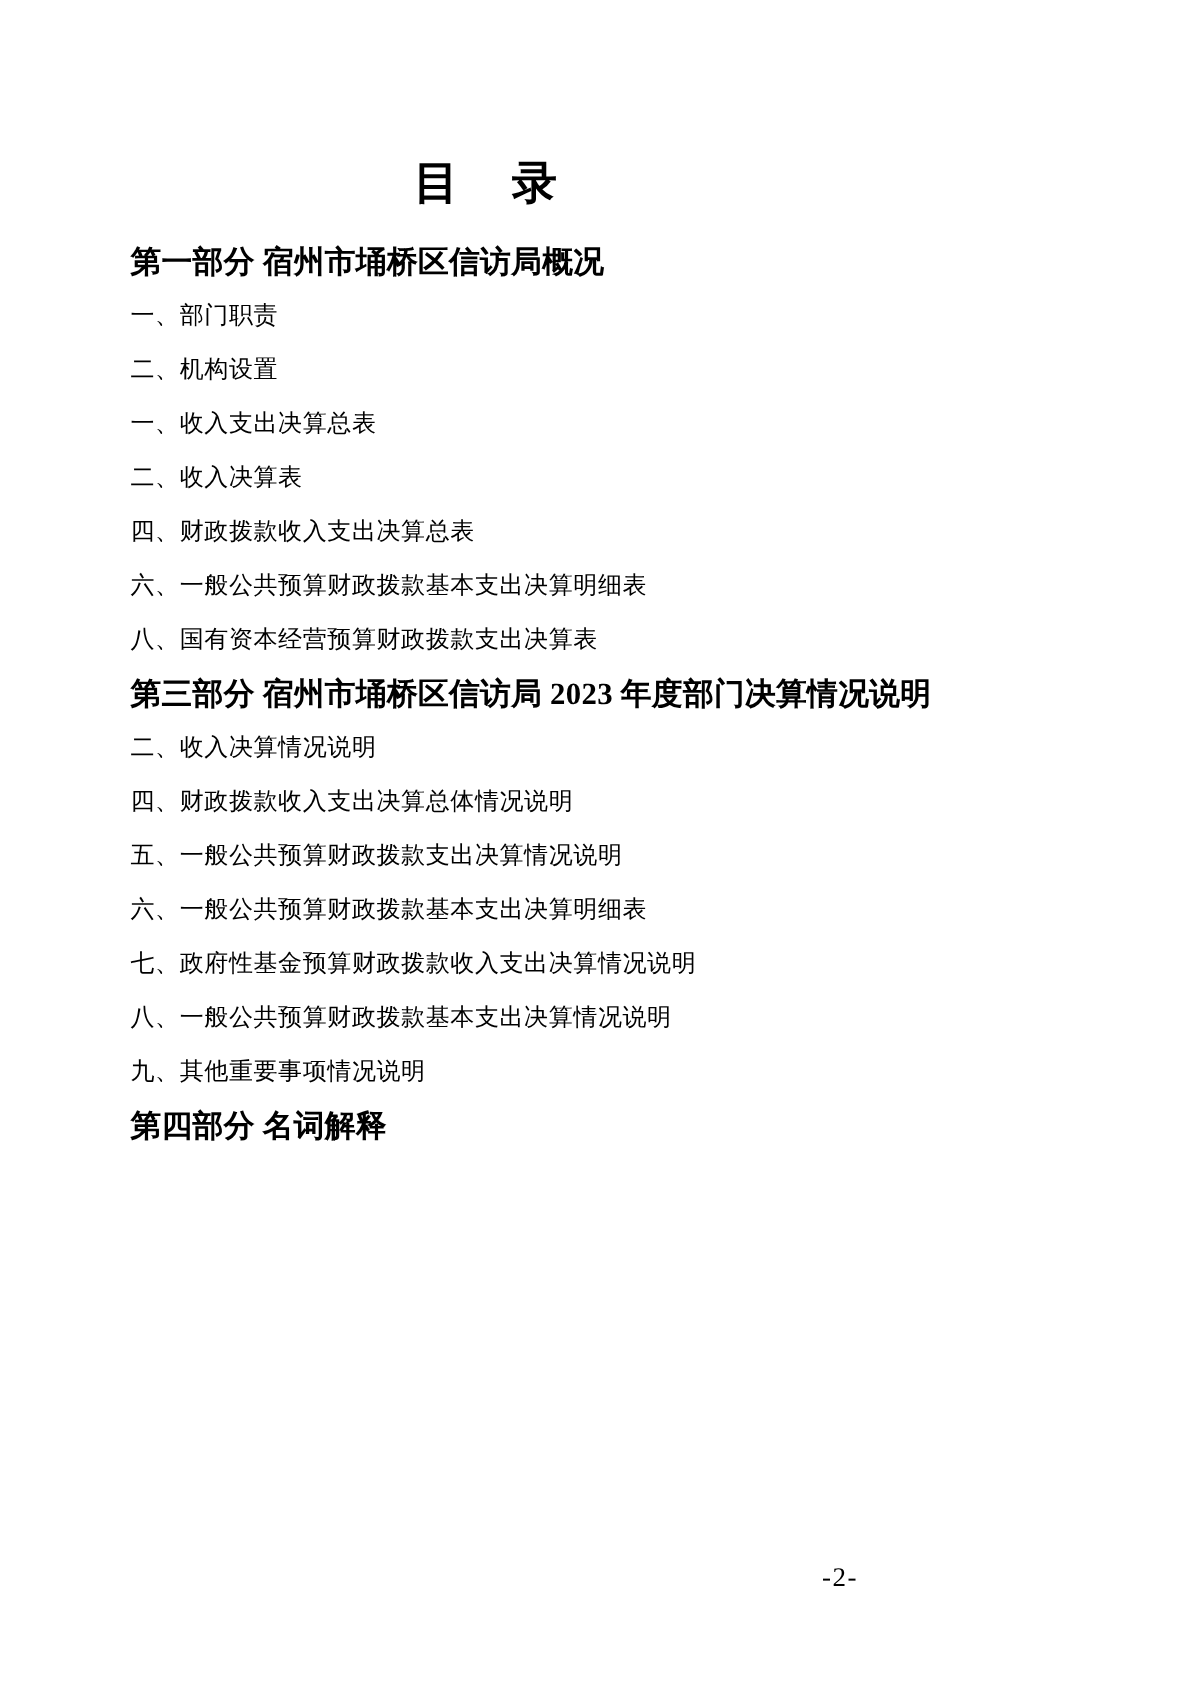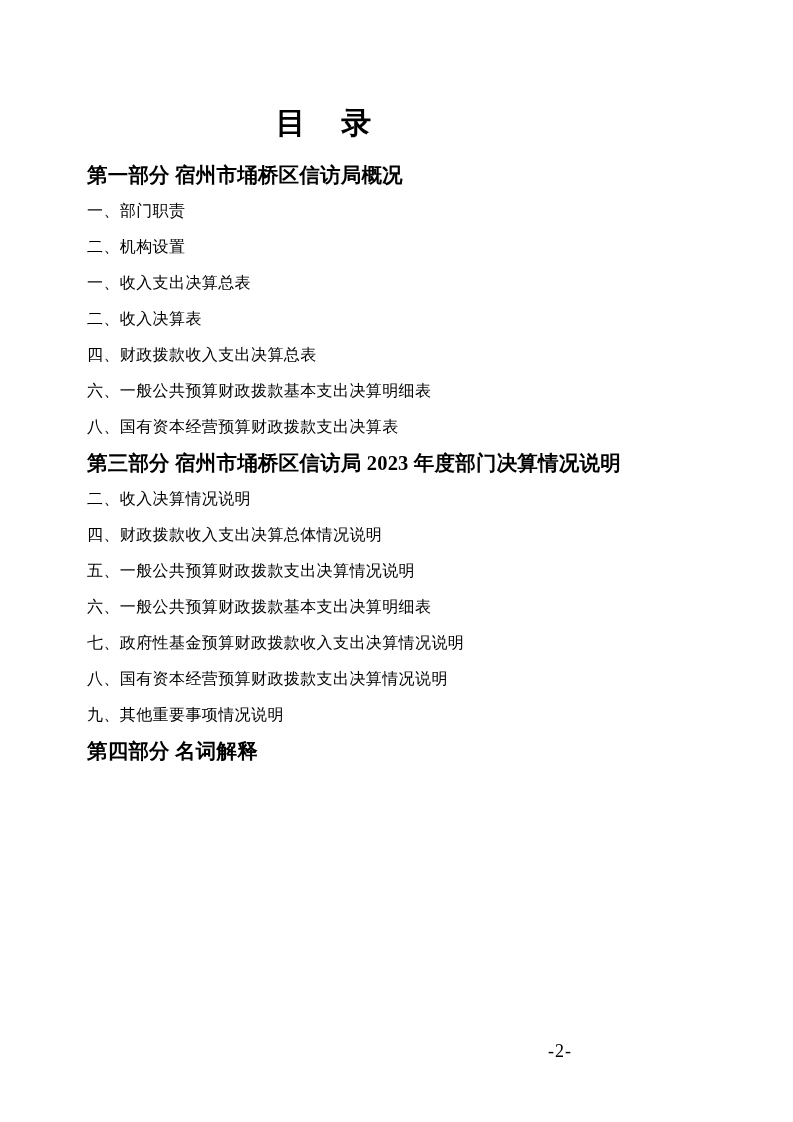--- a/index.html
+++ b/index.html
@@ -78,20 +78,20 @@
     <li class="toc-item level-sub">二、收入决算表</li>
     <li class="toc-item level-sub">四、财政拨款收入支出决算总表</li>
     <li class="toc-item level-sub">六、一般公共预算财政拨款基本支出决算明细表</li>
     <li class="toc-item level-sub">八、国有资本经营预算财政拨款支出决算表</li>
     <li class="toc-item level-part">第三部分  宿州市埇桥区信访局 2023 年度部门决算情况说明</li>
     <li class="toc-item level-sub">二、收入决算情况说明</li>
     <li class="toc-item level-sub">四、财政拨款收入支出决算总体情况说明</li>
     <li class="toc-item level-sub">五、一般公共预算财政拨款支出决算情况说明</li>
     <li class="toc-item level-sub">六、一般公共预算财政拨款基本支出决算明细表</li>
     <li class="toc-item level-sub">七、政府性基金预算财政拨款收入支出决算情况说明</li>
-    <li class="toc-item level-sub">八、国有资本经营预算财政拨款支出决算情况说明</li>
+    <li class="toc-item level-sub">八、一般公共预算财政拨款基本支出决算情况说明</li>
     <li class="toc-item level-sub">九、其他重要事项情况说明</li>
     <li class="toc-item level-part">第四部分  名词解释</li>
   </ul>
 
   <div class="page-number">-2-</div>
 
 </div>
 
 </body></html>

